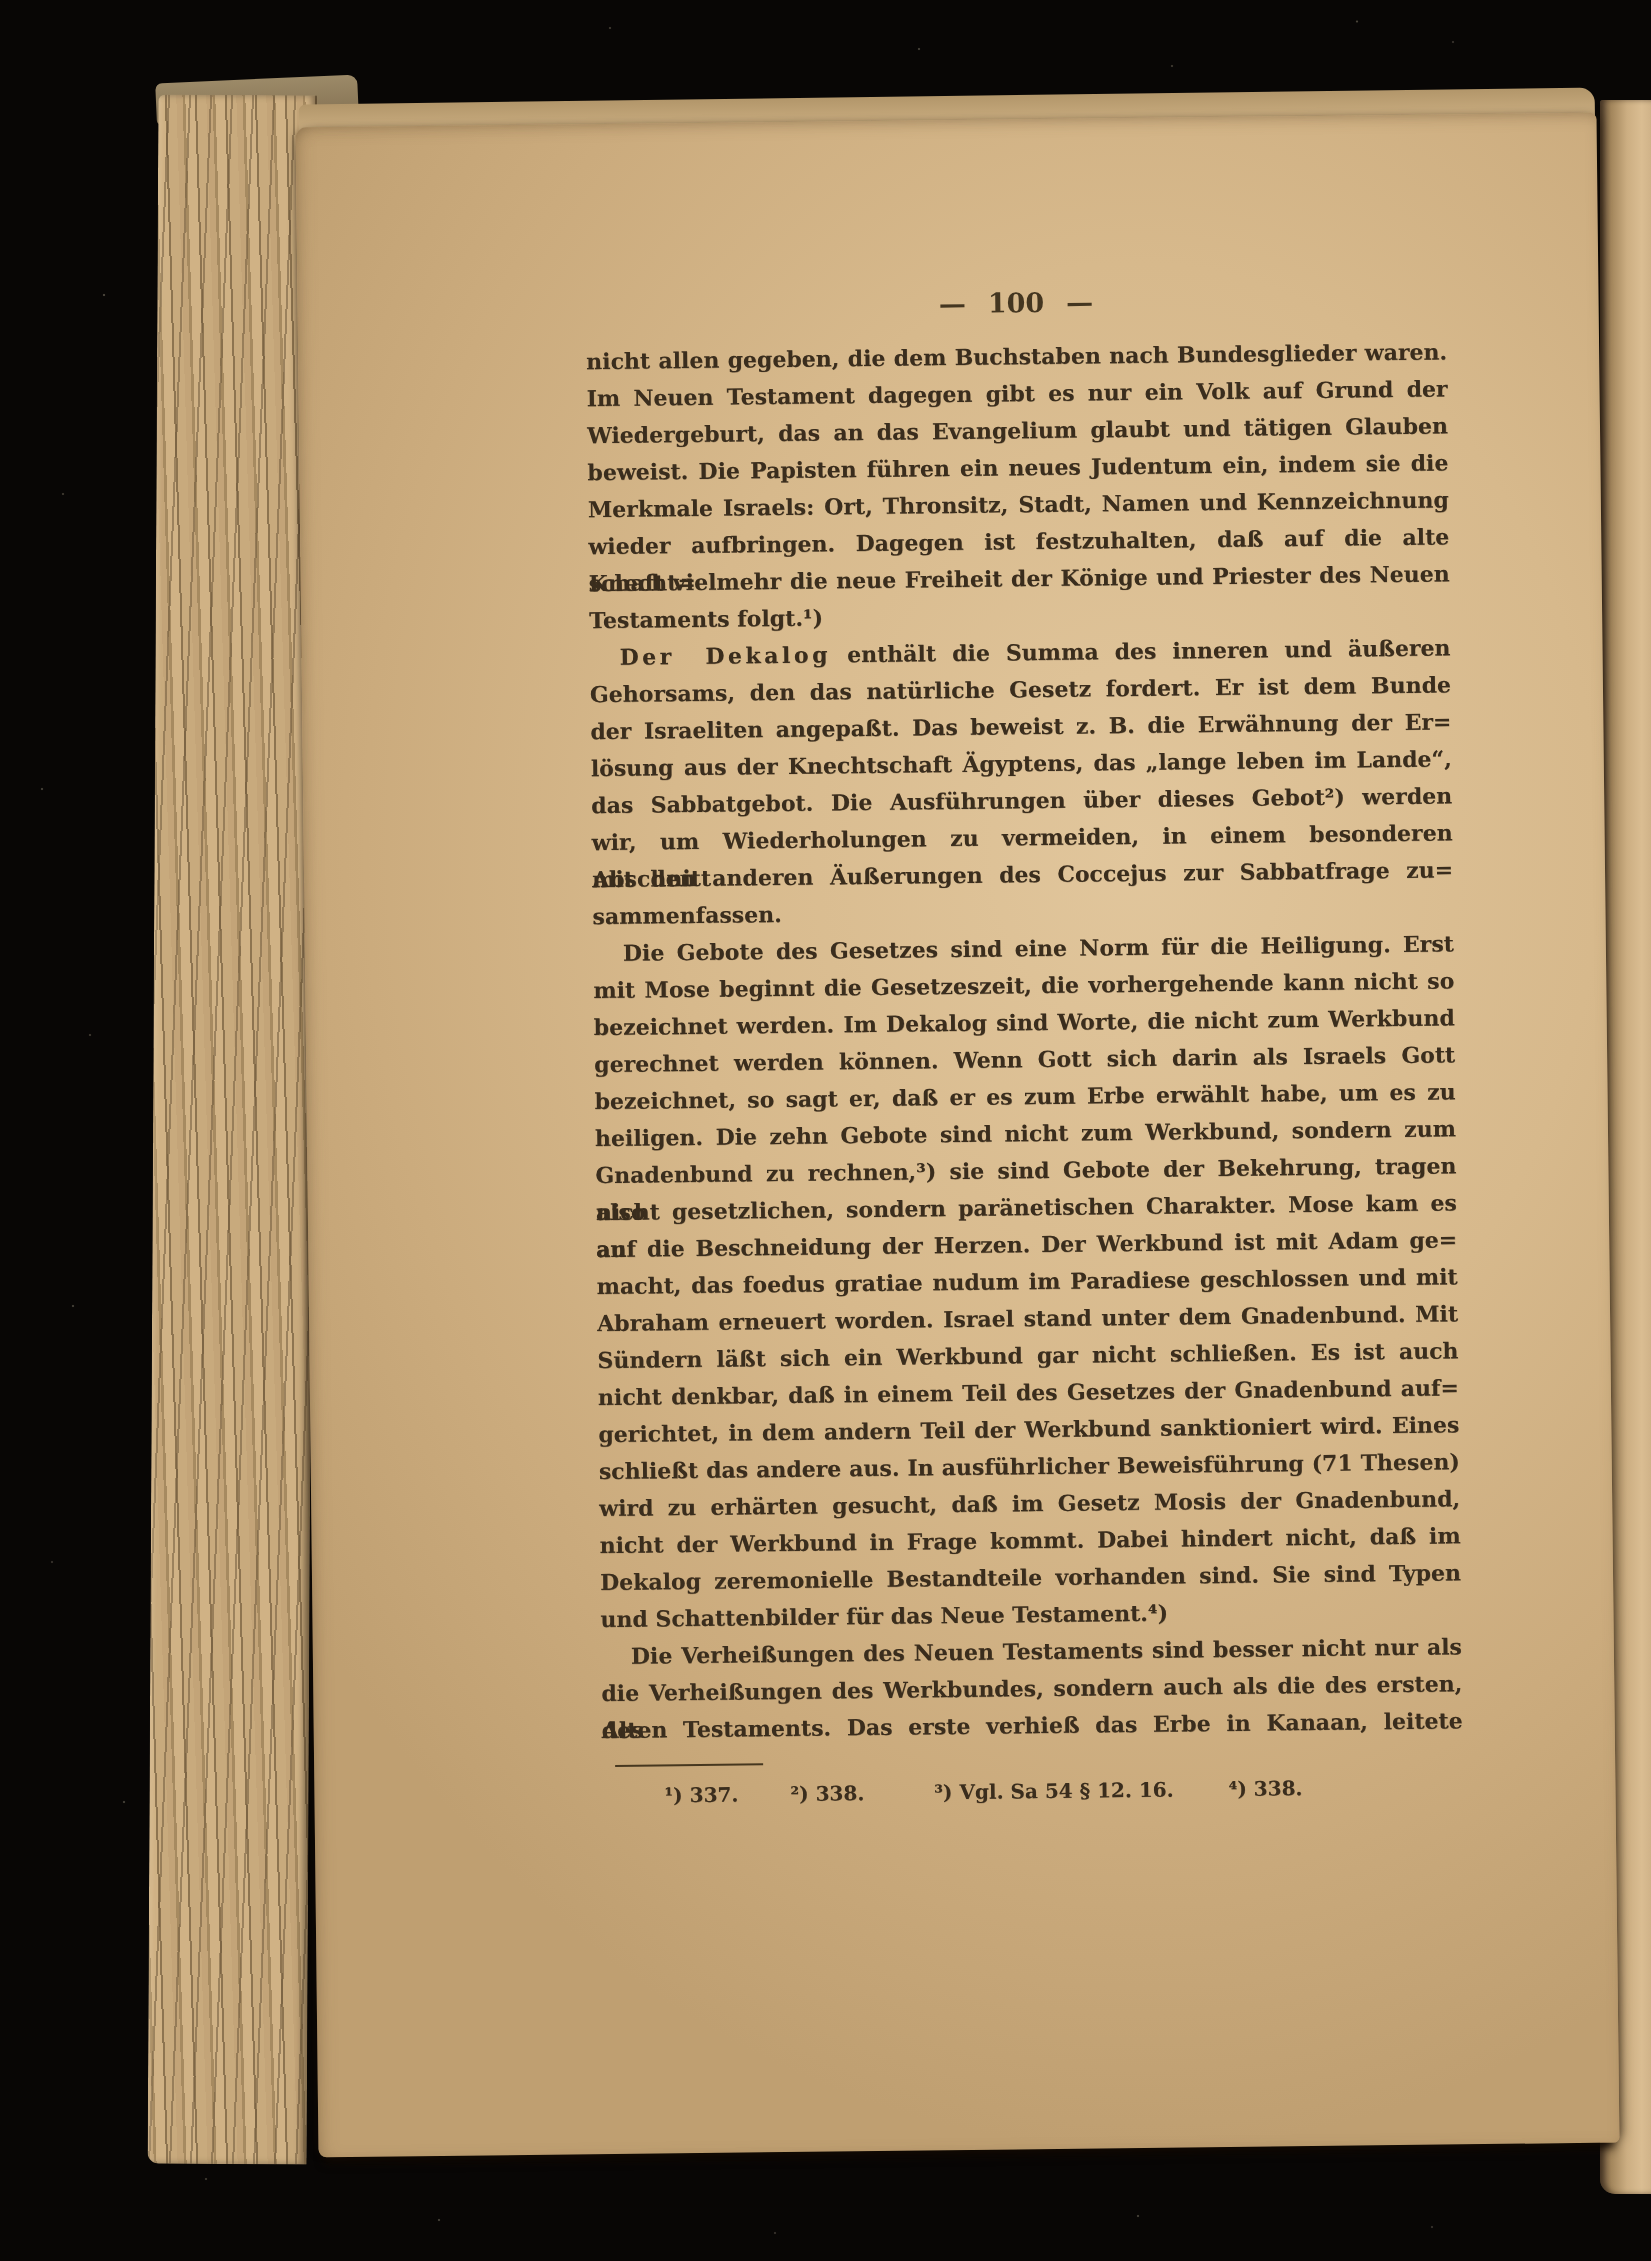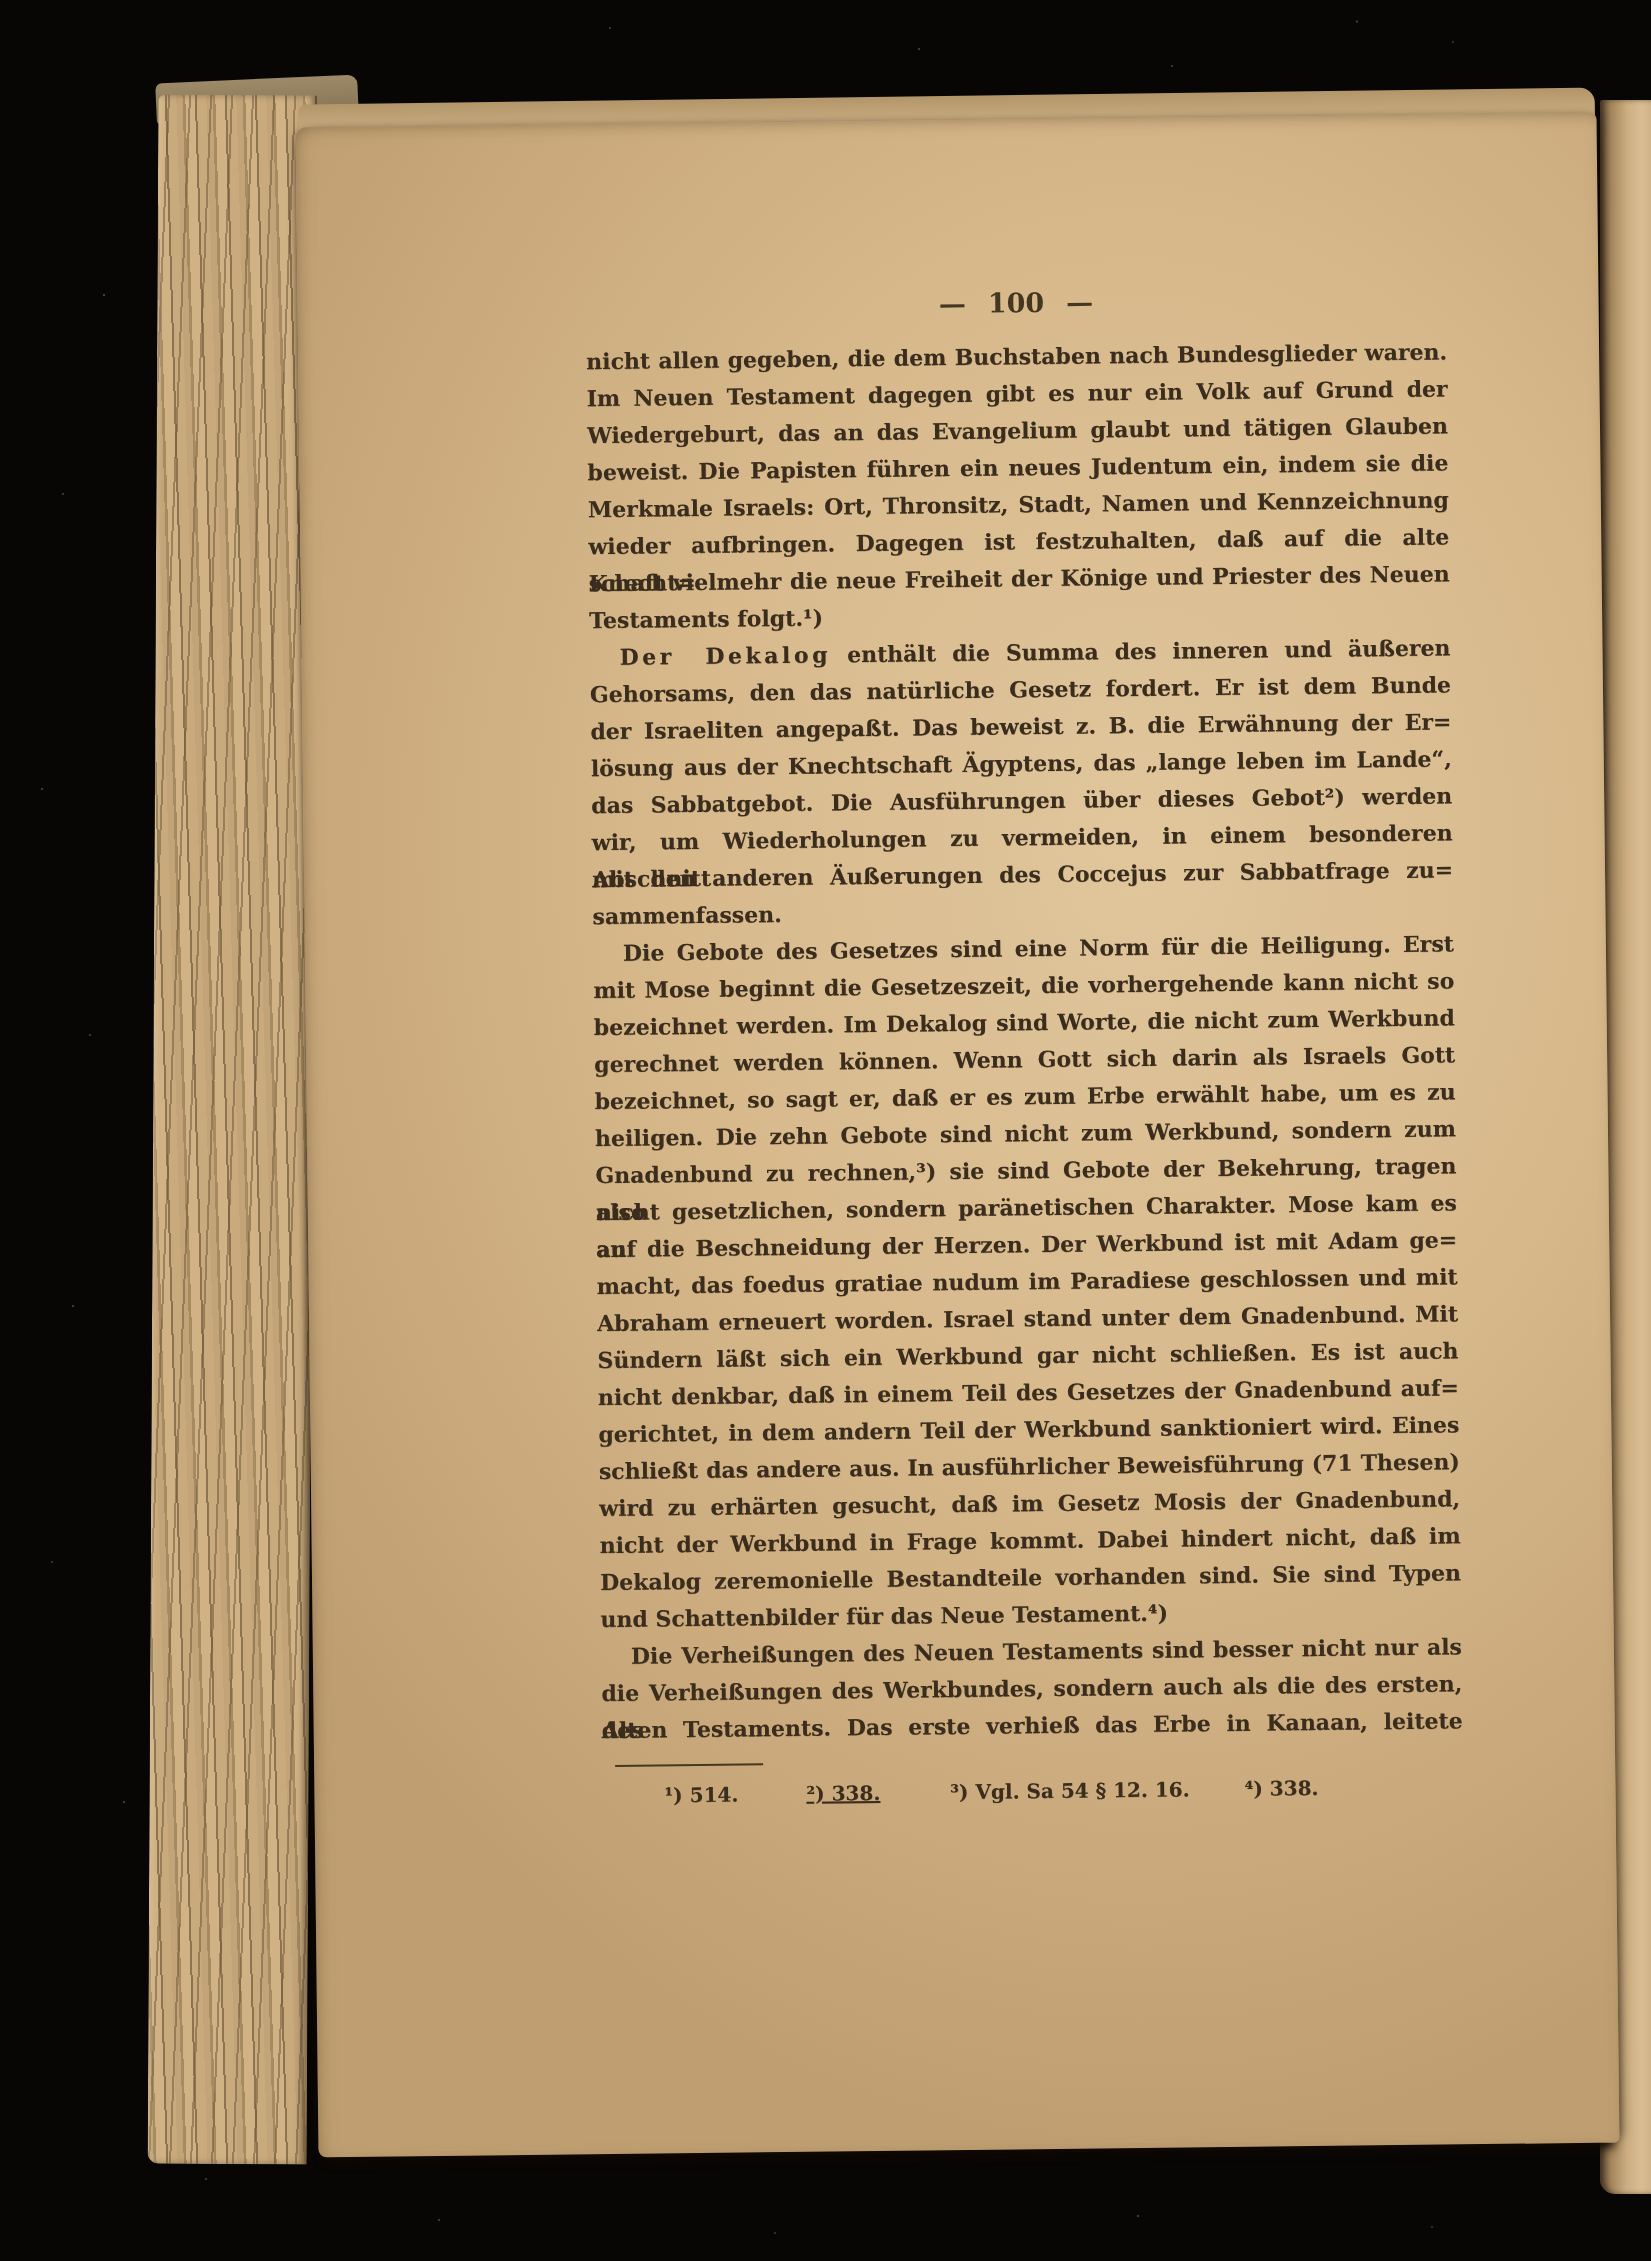--- a/index.html
+++ b/index.html
@@ -99,21 +99,21 @@
     position:absolute; left:301px; top:1641px; width:148px; height:2.1px;
     background:#46371f;
   }
   .footnotes {
     position:absolute; left:288px; top:1657px; width:861px;
     font-size:20px; font-weight:bold; color:#3a2d1d; line-height:30px;
     text-shadow:0.3px 0.3px 0.2px rgba(58,44,26,.3);
   }
   .fn { display:inline-block; }
   .fn:nth-child(1){ margin-left:62px; }
-  .fn:nth-child(2){ margin-left:68px;text-decoration:underline; }
+  .fn:nth-child(2){ margin-left:52px; }
   .fn:nth-child(3){ margin-left:70px; }
   .fn:nth-child(4){ margin-left:55px; }
 </style>
 </head>
 <body>
 
 <div class="scene">
   <div class="specks"></div>
   <div class="tab-topleft"></div>
   <div class="stack-left"></div>
@@ -162,16 +162,16 @@
         <div class="line">wird zu erhärten gesucht, daß im Gesetz Mosis der Gnadenbund,</div>
         <div class="line">nicht der Werkbund in Frage kommt. Dabei hindert nicht, daß im</div>
         <div class="line">Dekalog zeremonielle Bestandteile vorhanden sind. Sie sind Typen</div>
         <div class="line end">und Schattenbilder für das Neue Testament.⁴)</div>
         <div class="line indent">Die Verheißungen des Neuen Testaments sind besser nicht nur als</div>
         <div class="line">die Verheißungen des Werkbundes, sondern auch als die des ersten, des</div>
         <div class="line">Alten Testaments. Das erste verhieß das Erbe in Kanaan, leitete</div>
       </div>
 
     <div class="fn-rule"></div>
-    <div class="footnotes" id="footnotes"><span class="fn">¹) 514.</span><span class="fn">²) 338.</span><span class="fn">³) Vgl. Sa 54 § 12. 16.</span><span class="fn">⁴) 338.</span></div>
+    <div class="footnotes" id="footnotes"><span class="fn">¹) 337.</span><span class="fn">²) 338.</span><span class="fn">³) Vgl. Sa 54 § 12. 16.</span><span class="fn">⁴) 338.</span></div>
   </div>
 </div>
 
 
 </body></html>

